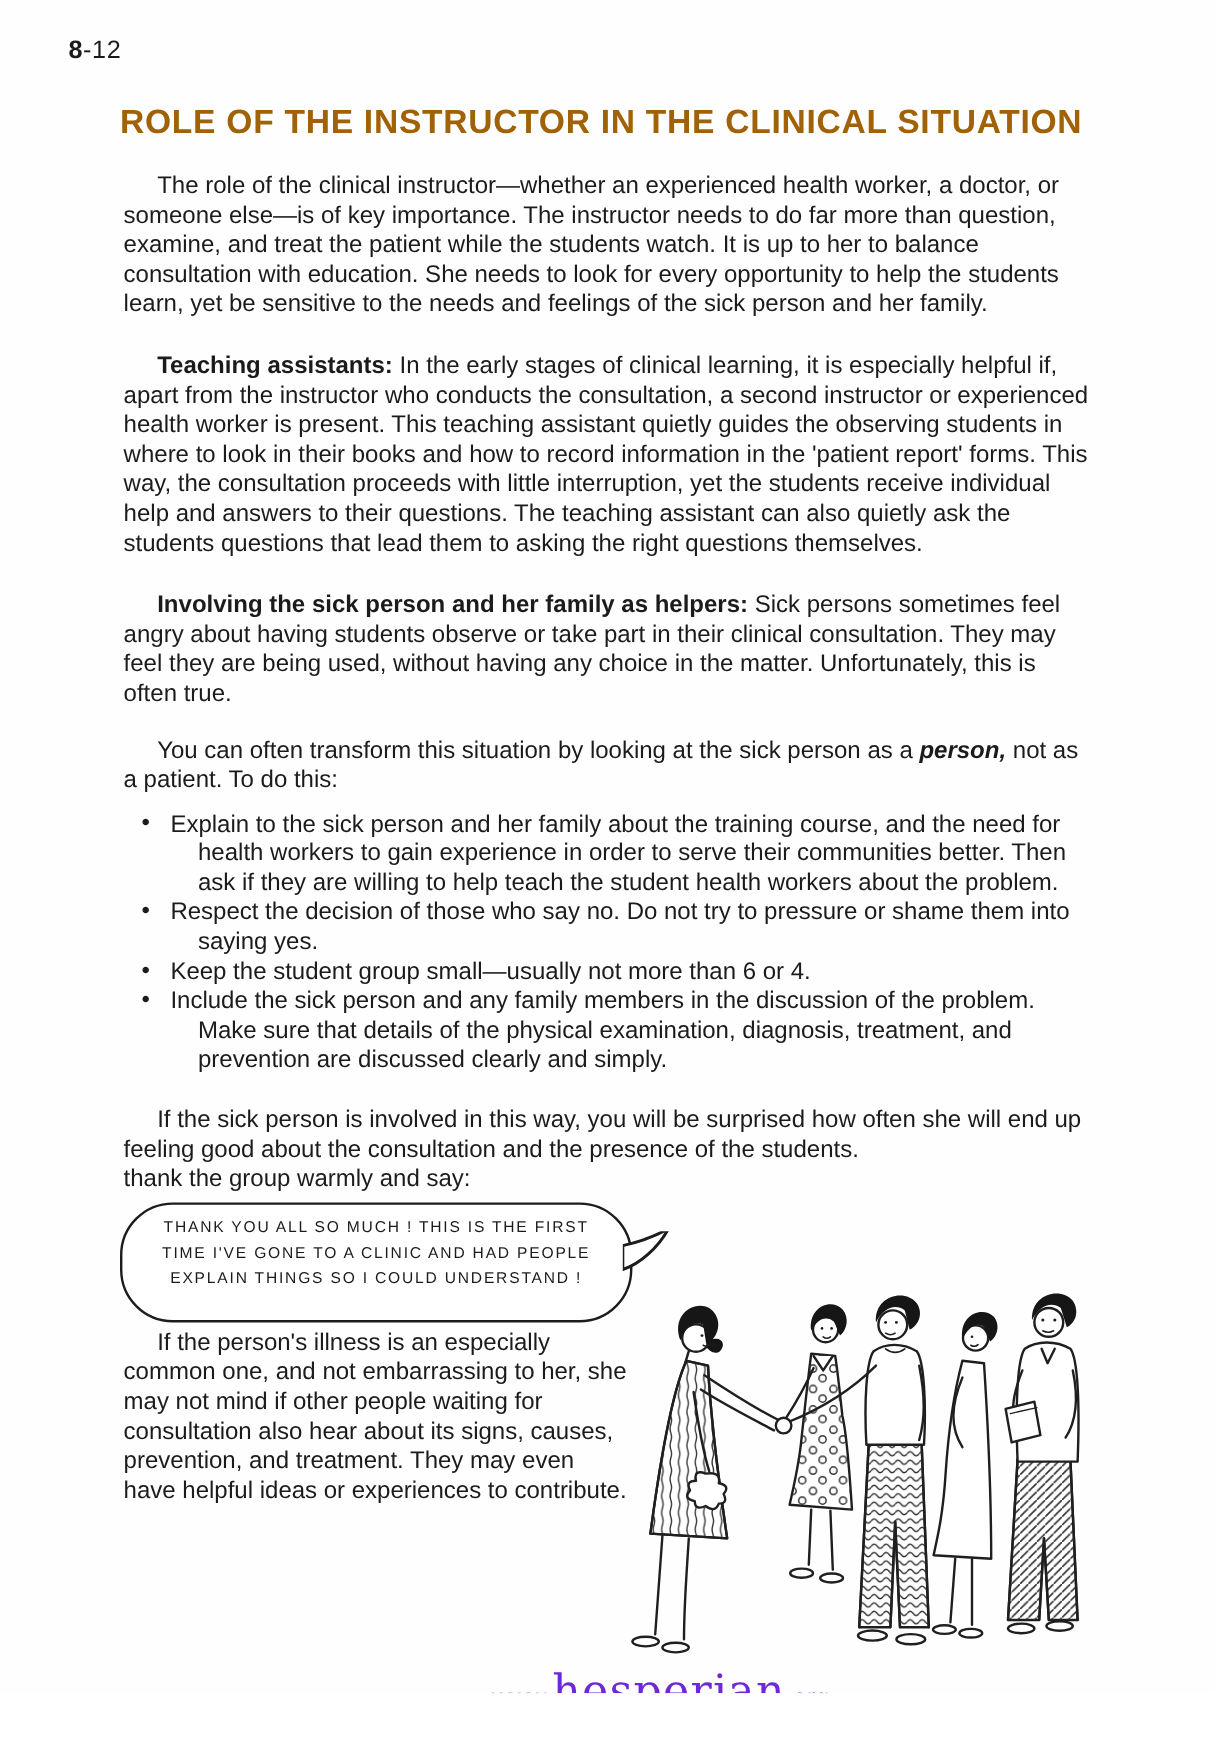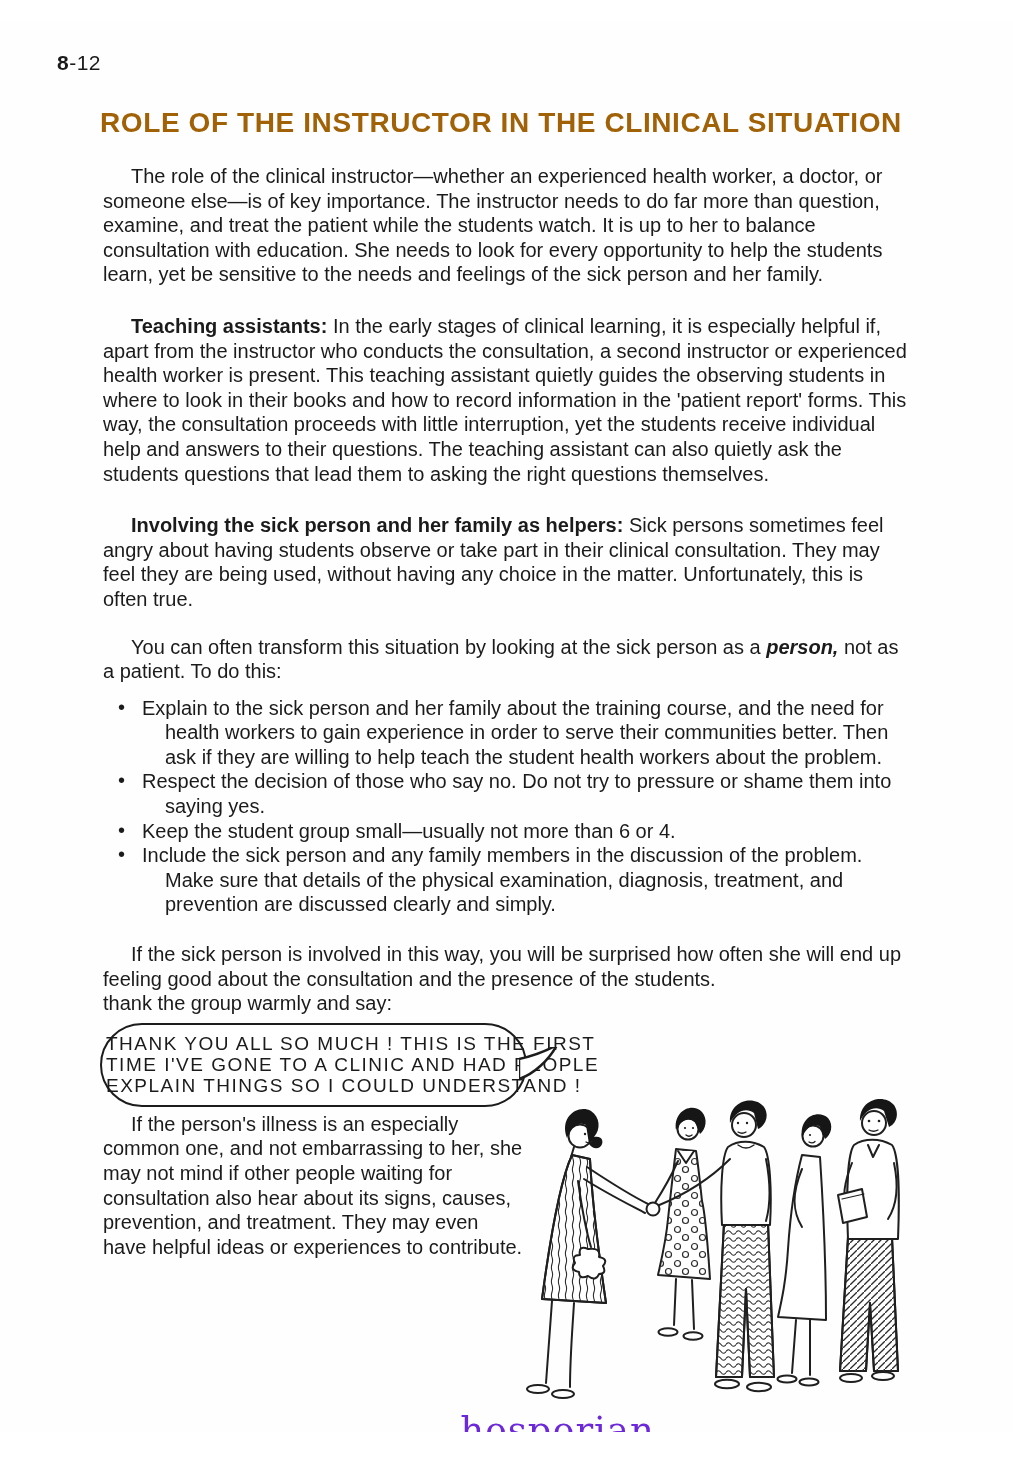--- a/index.html
+++ b/index.html
@@ -1,18 +1,18 @@
 <!DOCTYPE html>
 <html><head>
 <meta charset="utf-8">
 <style>
   html,body{margin:0;padding:0;background:#ffffff;}
   .page{
     position:relative;width:1013px;height:1411px;background:#fefefe;overflow:hidden;
-    color:#1b1b1b;font-family:"Liberation Sans","DejaVu Sans",sans-serif;margin-top:21px;
+    color:#1b1b1b;font-family:"Liberation Sans","DejaVu Sans",sans-serif;
   }
   .pageno{position:absolute;top:30px;left:57px;font-size:21px;letter-spacing:.5px;}
   .pageno .bold{font-weight:700;}
   .title{
     position:absolute;top:86px;left:100px;margin:0;font-size:28px;font-weight:700;
     letter-spacing:.6px;white-space:nowrap;color:#a16207;
   }
   .bodytext{position:absolute;top:143px;left:103px;width:809px;font-size:20px;line-height:24.6px;}
   .bodytext p{margin:0 0 27px 0;}
   p.indent{text-indent:28px;}
@@ -23,21 +23,21 @@
   ul.bullets{margin:0 0 25px 0;padding:0;list-style:none;}
   ul.bullets li{position:relative;padding-left:62px;text-indent:-23px;margin:0;}
   ul.bullets li::before{content:"\2022";position:absolute;left:15px;top:-1px;text-indent:0;}
   p.p5a{margin-bottom:0;}
   .twocol{width:424px;}
   .twocol p{margin:0;}
   p.p5b{margin-bottom:7px;}
   .line{display:block;}
   .bubble{
     position:relative;margin:0 0 5px -3px;border:2.5px solid #1c1c1c;border-radius:44px;
-    padding:8px 4px 9px;text-align:center;font-size:19px;line-height:21px;
+    padding:8px 4px 25px;text-align:center;font-size:13px;line-height:21px;
     letter-spacing:1.5px;white-space:nowrap;background:#fff;
   }
   .bubble .tail{position:absolute;right:-34px;top:22px;}
   p.p6{margin-top:4px;}
   .illustration{position:absolute;left:486px;top:1068px;width:452px;height:334px;}
   .watermark{
     position:absolute;top:1391px;left:0;width:100%;text-align:center;
     color:#6d28d9;line-height:1;
   }
   .wm-row{transform:translateX(44px);}

